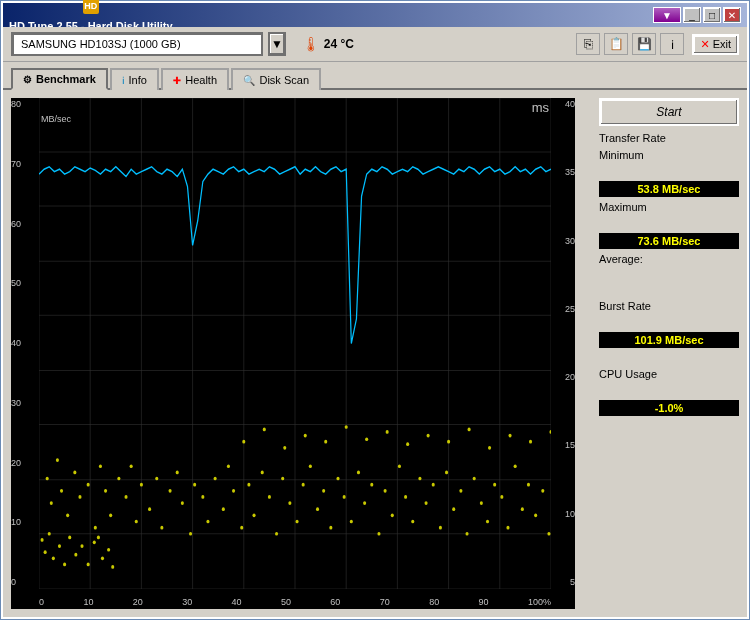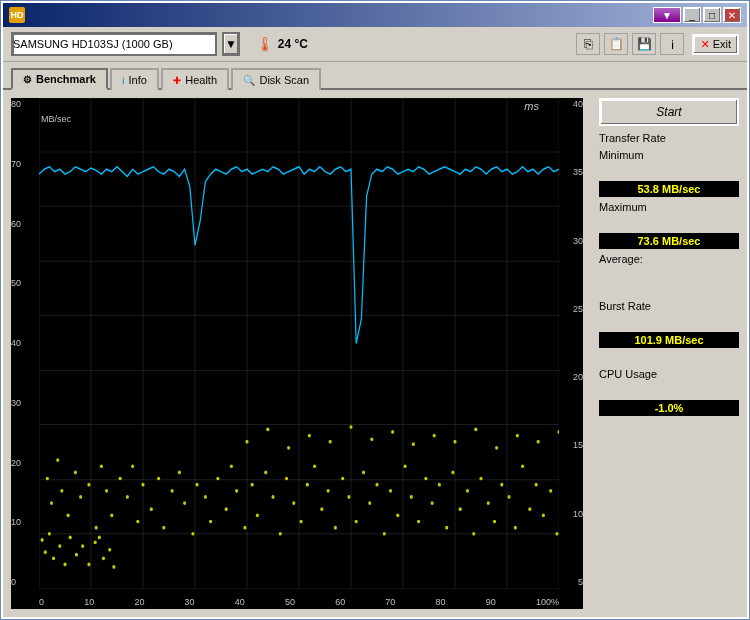--- a/index.html
+++ b/index.html
@@ -83,26 +83,26 @@
     .toolbar {
       background: #d4d0c8;
       padding: 5px 8px;
       display: flex;
       align-items: center;
       gap: 8px;
       border-bottom: 1px solid #a0a0a0;
       flex-shrink: 0;
     }
     .disk-select {
-      width: 206px;
+      width: 252px;
       height: 24px;
       background: #fff;
       border: 2px solid #707070;
       box-shadow: inset 1px 1px #707070, inset -1px -1px #fff;
-      padding: 0 0;
+      padding: 0 8px;
       font-size: 11px;
       appearance: none;
       cursor: pointer;
     }
     .dropdown-arrow {
       width: 18px;
       height: 24px;
       background: #d4d0c8;
       border: 2px solid #707070;
       box-shadow: inset -1px -1px #707070, inset 1px 1px #fff;
@@ -180,21 +180,21 @@
       border-bottom: 2px solid #d4d0c8;
       z-index: 2;
       font-weight: bold;
     }
     .tab-icon { font-size: 10px; }
     .main-content {
       flex: 1;
       display: flex;
       background: #d4d0c8;
       padding: 8px;
-      gap: 16px;
+      gap: 24px;
       border-top: 2px solid #707070;
     }
     .chart-area {
       flex: 1;
       background: #000;
       position: relative;
       overflow: hidden;
     }
     .chart-labels-left {
       position: absolute;
@@ -227,24 +227,23 @@
     .chart-label-unit-left {
       position: absolute;
       top: 16px;
       left: 30px;
       color: #c0c0c0;
       font-size: 9px;
     }
     .chart-label-unit-right {
       position: absolute;
       top: 2px;
-      right: 44px;
+      right: 26px;
       color: #c0c0c0;
-      font-size: 11px;
-      font-style: italic;
+      font-size: 13px;
     }
     .chart-bottom-labels {
       position: absolute;
       bottom: 2px;
       left: 28px;
       right: 24px;
       display: flex;
       justify-content: space-between;
     }
     .chart-bottom-label {
@@ -303,20 +302,21 @@
     }
   </style>
 </head>
 <body>
 
 <div class="window">
 
   <div class="title-bar">
     <div class="title-bar-left">
       <div class="title-bar-icon">HD</div>
+      <span>HD Tune 2.55 - Hard Disk Utility</span>
     </div>
     <div class="title-bar-buttons">
       <div class="tb-download-btn">▼</div>
       <div class="tb-btn">_</div>
       <div class="tb-btn">□</div>
       <div class="tb-btn close">✕</div>
     </div>
   </div>
 
   <div class="toolbar">

